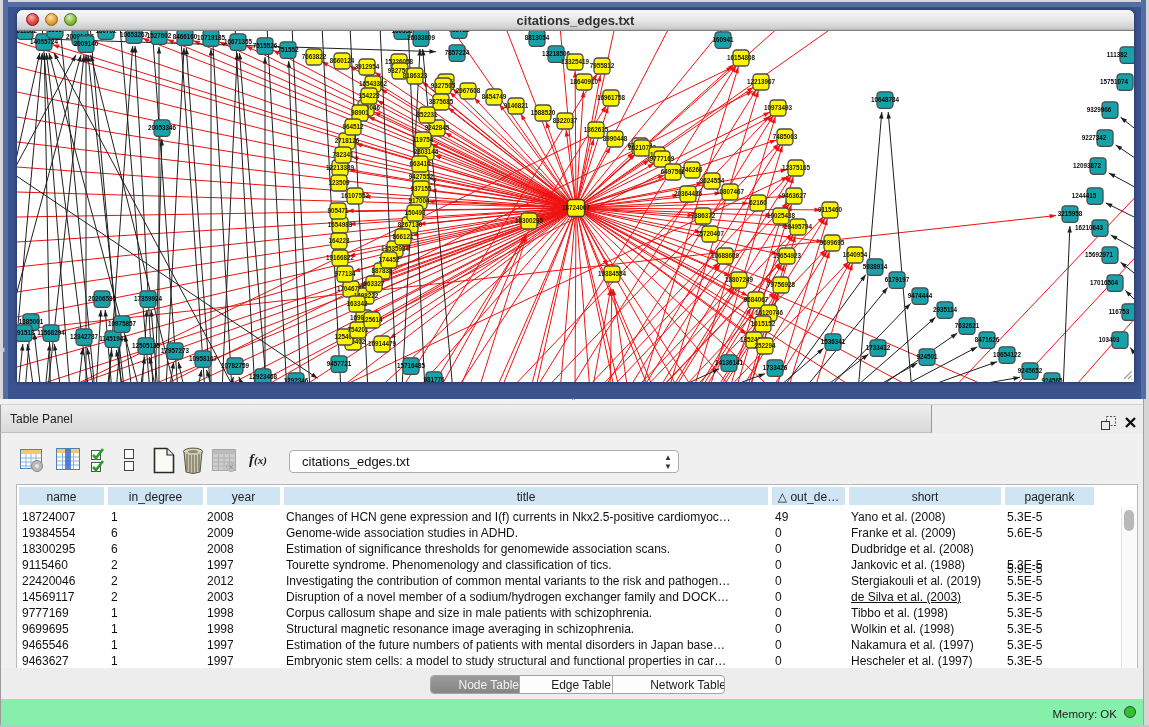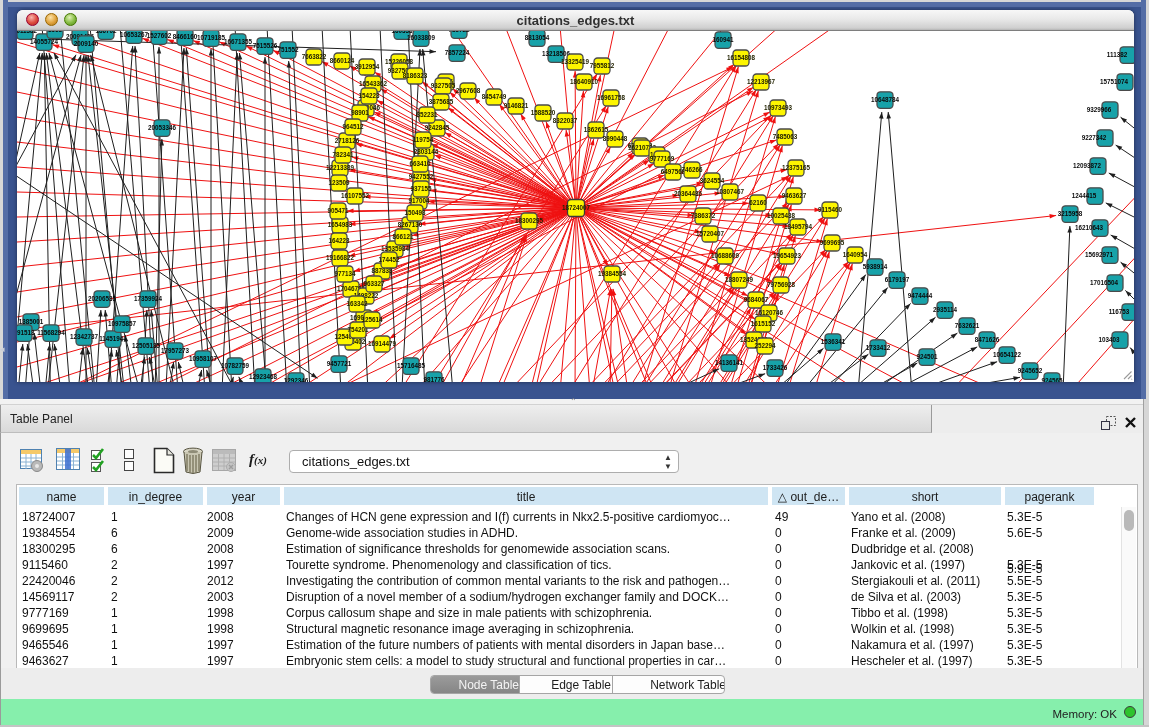--- a/index.html
+++ b/index.html
@@ -1041,39 +1041,39 @@
         <span class="c" style="left:758px;">0</span>
         <span class="c" style="left:834px;">Dudbridge et al. (2008)</span>
         <span class="c" style="left:990px;margin-top:20px;">5.9E‑5</span>
       </div>
     <div class="row abs" style="top:72px;">
         <span class="c" style="left:5px;">9115460</span>
         <span class="c" style="left:94px;">2</span>
         <span class="c" style="left:190px;">1997</span>
         <span class="c" style="left:269px;">Tourette syndrome. Phenomenology and classification of tics.</span>
         <span class="c" style="left:758px;">0</span>
-        <span class="c" style="left:834px;">Jankovic et al. (1997)</span>
+        <span class="c" style="left:834px;">Jankovic et al. (1988)</span>
         <span class="c" style="left:990px;">5.3E‑5</span>
       </div>
     <div class="row abs" style="top:88px;">
         <span class="c" style="left:5px;">22420046</span>
         <span class="c" style="left:94px;">2</span>
         <span class="c" style="left:190px;">2012</span>
         <span class="c" style="left:269px;">Investigating the contribution of common mental variants to the risk and pathogen…</span>
         <span class="c" style="left:758px;">0</span>
-        <span class="c" style="left:834px;">Stergiakouli et al. (2011)</span>
+        <span class="c" style="left:834px;">Stergiakouli et al. (2019)</span>
         <span class="c" style="left:990px;">5.5E‑5</span>
       </div>
     <div class="row abs" style="top:104px;">
         <span class="c" style="left:5px;">14569117</span>
         <span class="c" style="left:94px;">2</span>
         <span class="c" style="left:190px;">2003</span>
         <span class="c" style="left:269px;">Disruption of a novel member of a sodium/hydrogen exchanger family and DOCK…</span>
         <span class="c" style="left:758px;">0</span>
-        <span class="c" style="left:834px;">de Silva et al. (2003)</span>
+        <span class="c" style="left:834px;text-decoration:underline;">de Silva et al. (2003)</span>
         <span class="c" style="left:990px;">5.3E‑5</span>
       </div>
     <div class="row abs" style="top:120px;">
         <span class="c" style="left:5px;">9777169</span>
         <span class="c" style="left:94px;">1</span>
         <span class="c" style="left:190px;">1998</span>
         <span class="c" style="left:269px;">Corpus callosum shape and size in male patients with schizophrenia.</span>
         <span class="c" style="left:758px;">0</span>
         <span class="c" style="left:834px;">Tibbo et al. (1998)</span>
         <span class="c" style="left:990px;">5.3E‑5</span>

